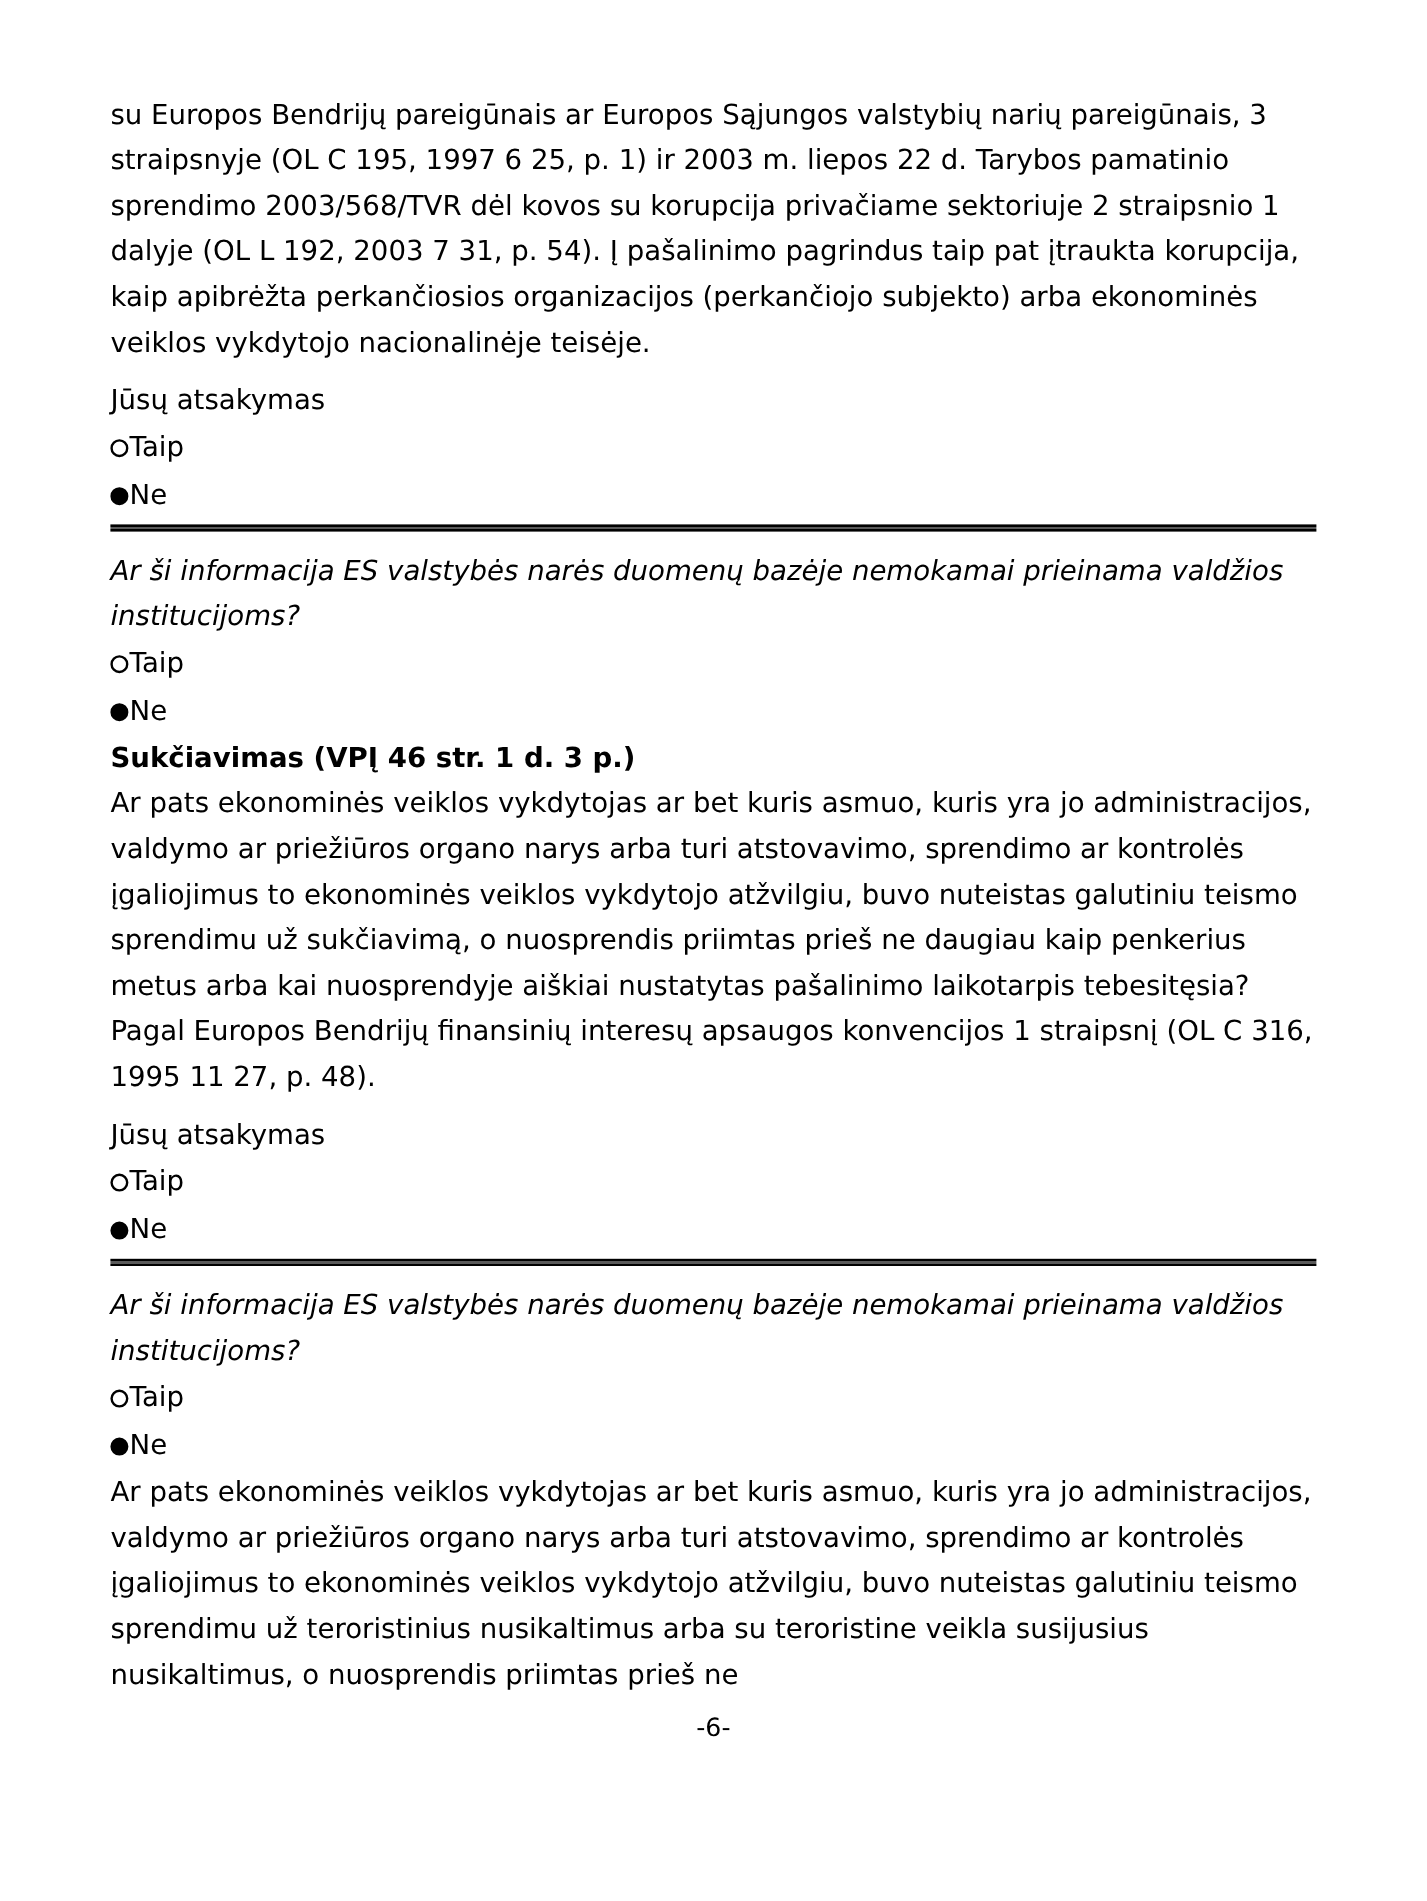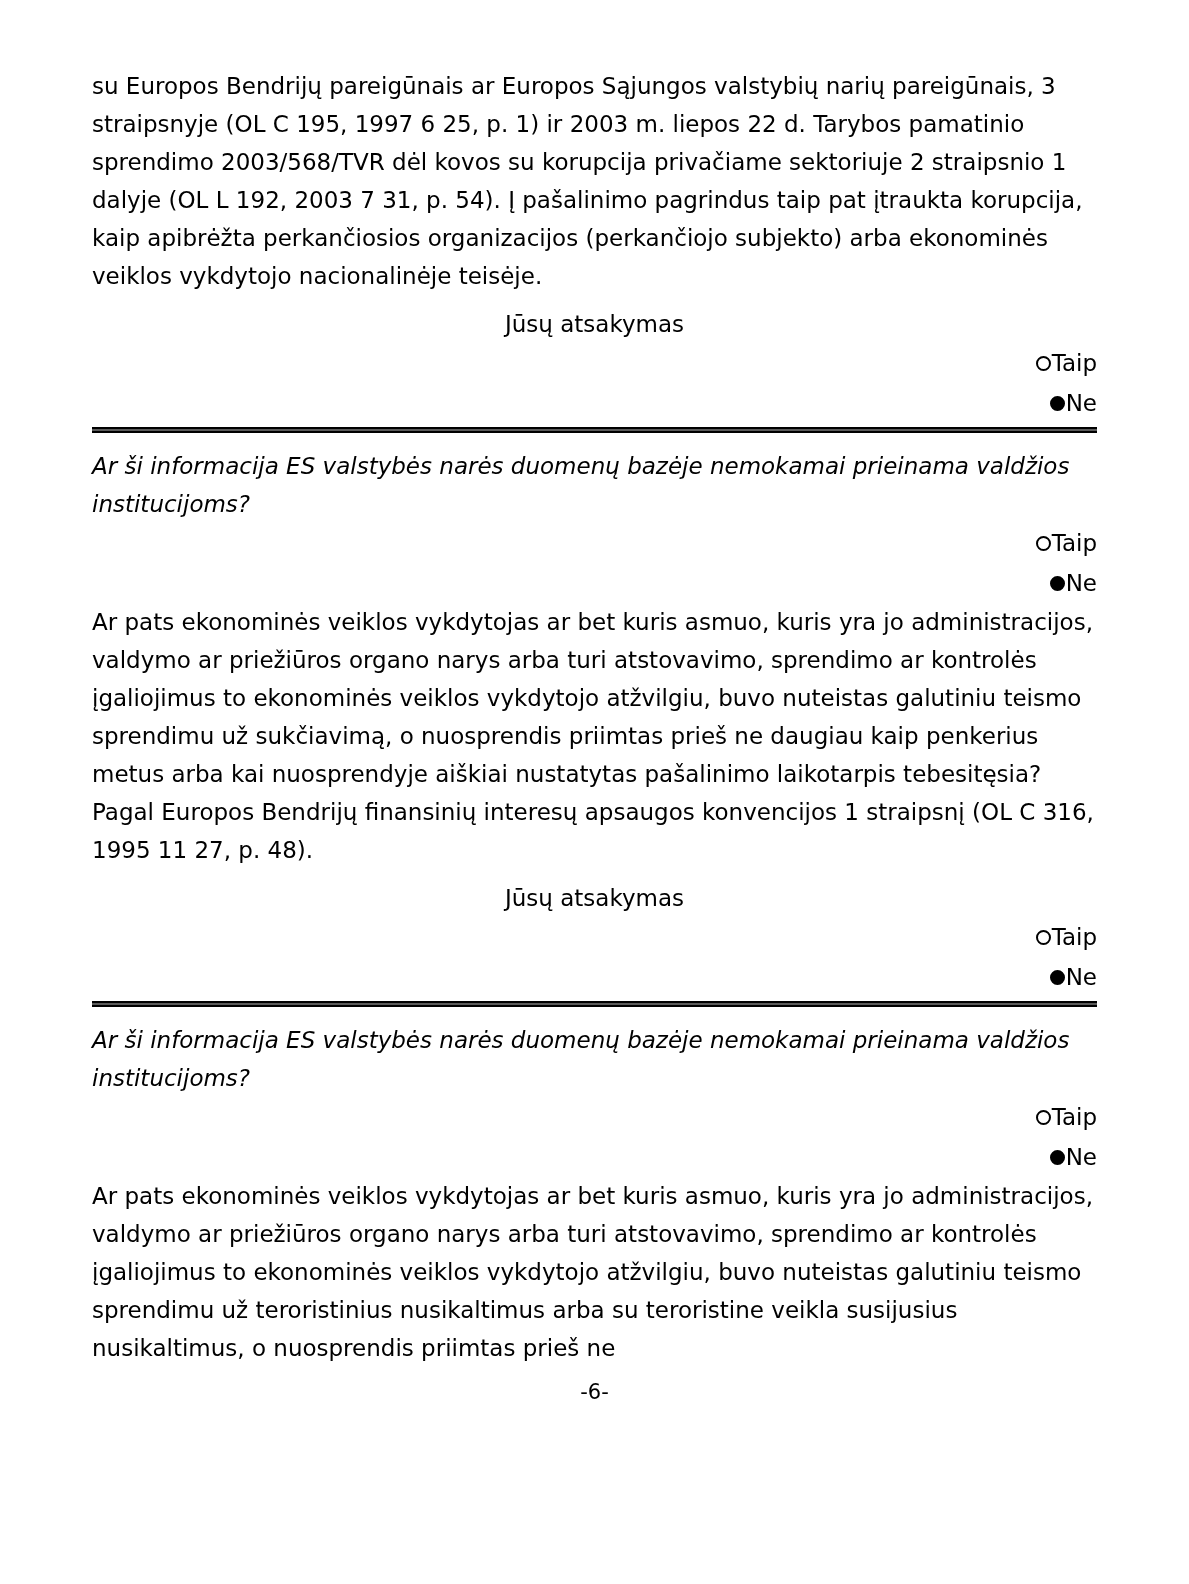--- a/index.html
+++ b/index.html
@@ -6,29 +6,29 @@
   html, body { background:#ffffff; }
   body {
     width:1189px; height:1584px;
     font-family:"DejaVu Sans", sans-serif;
     color:#000000;
     position:relative;
     overflow:hidden;
   }
   .content {
     width:1005px;
-    margin:12px auto;
-    padding-top:55px;
+    margin:0 auto;
+    padding-top:77px;
     font-size:23px;
     line-height:38px;
   }
   .para { font-weight:normal; }
   .question { font-weight:normal;font-style:italic; }
-  .answer-label { margin-top:10px;text-align:center; }
-  .radio-row { display:flex; align-items:center; height:40px;justify-content:flex-end; }
+  .answer-label { margin-top:10px; }
+  .radio-row { display:flex; align-items:center; height:40px; }
   .radio {
     width:15px; height:15px;
     border:2px solid #000;
     border-radius:50%;
     display:inline-block;
     flex:none;
     margin-right:1px;
     background:#fff;
   }
   .radio.filled { background:#000; }
@@ -70,20 +70,21 @@
 
   <div class="radio-row">
     <span class="radio"></span>
     <span class="radio-label">Taip</span>
   </div>
   <div class="radio-row">
     <span class="radio filled"></span>
     <span class="radio-label">Ne</span>
   </div>
 
+  <div class="heading">Sukčiavimas (VPĮ 46 str. 1 d. 3 p.)</div>
 
   <p class="para">Ar pats ekonominės veiklos vykdytojas ar bet kuris asmuo, kuris yra jo administracijos, valdymo ar priežiūros organo narys arba turi atstovavimo, sprendimo ar kontrolės įgaliojimus to ekonominės veiklos vykdytojo atžvilgiu, buvo nuteistas galutiniu teismo sprendimu už sukčiavimą, o nuosprendis priimtas prieš ne daugiau kaip penkerius metus arba kai nuosprendyje aiškiai nustatytas pašalinimo laikotarpis tebesitęsia? Pagal Europos Bendrijų finansinių interesų apsaugos konvencijos 1 straipsnį (OL C 316, 1995 11 27, p. 48).</p>
 
   <div class="answer-label">Jūsų atsakymas</div>
 
   <div class="radio-row">
     <span class="radio"></span>
     <span class="radio-label">Taip</span>
   </div>
   <div class="radio-row">

